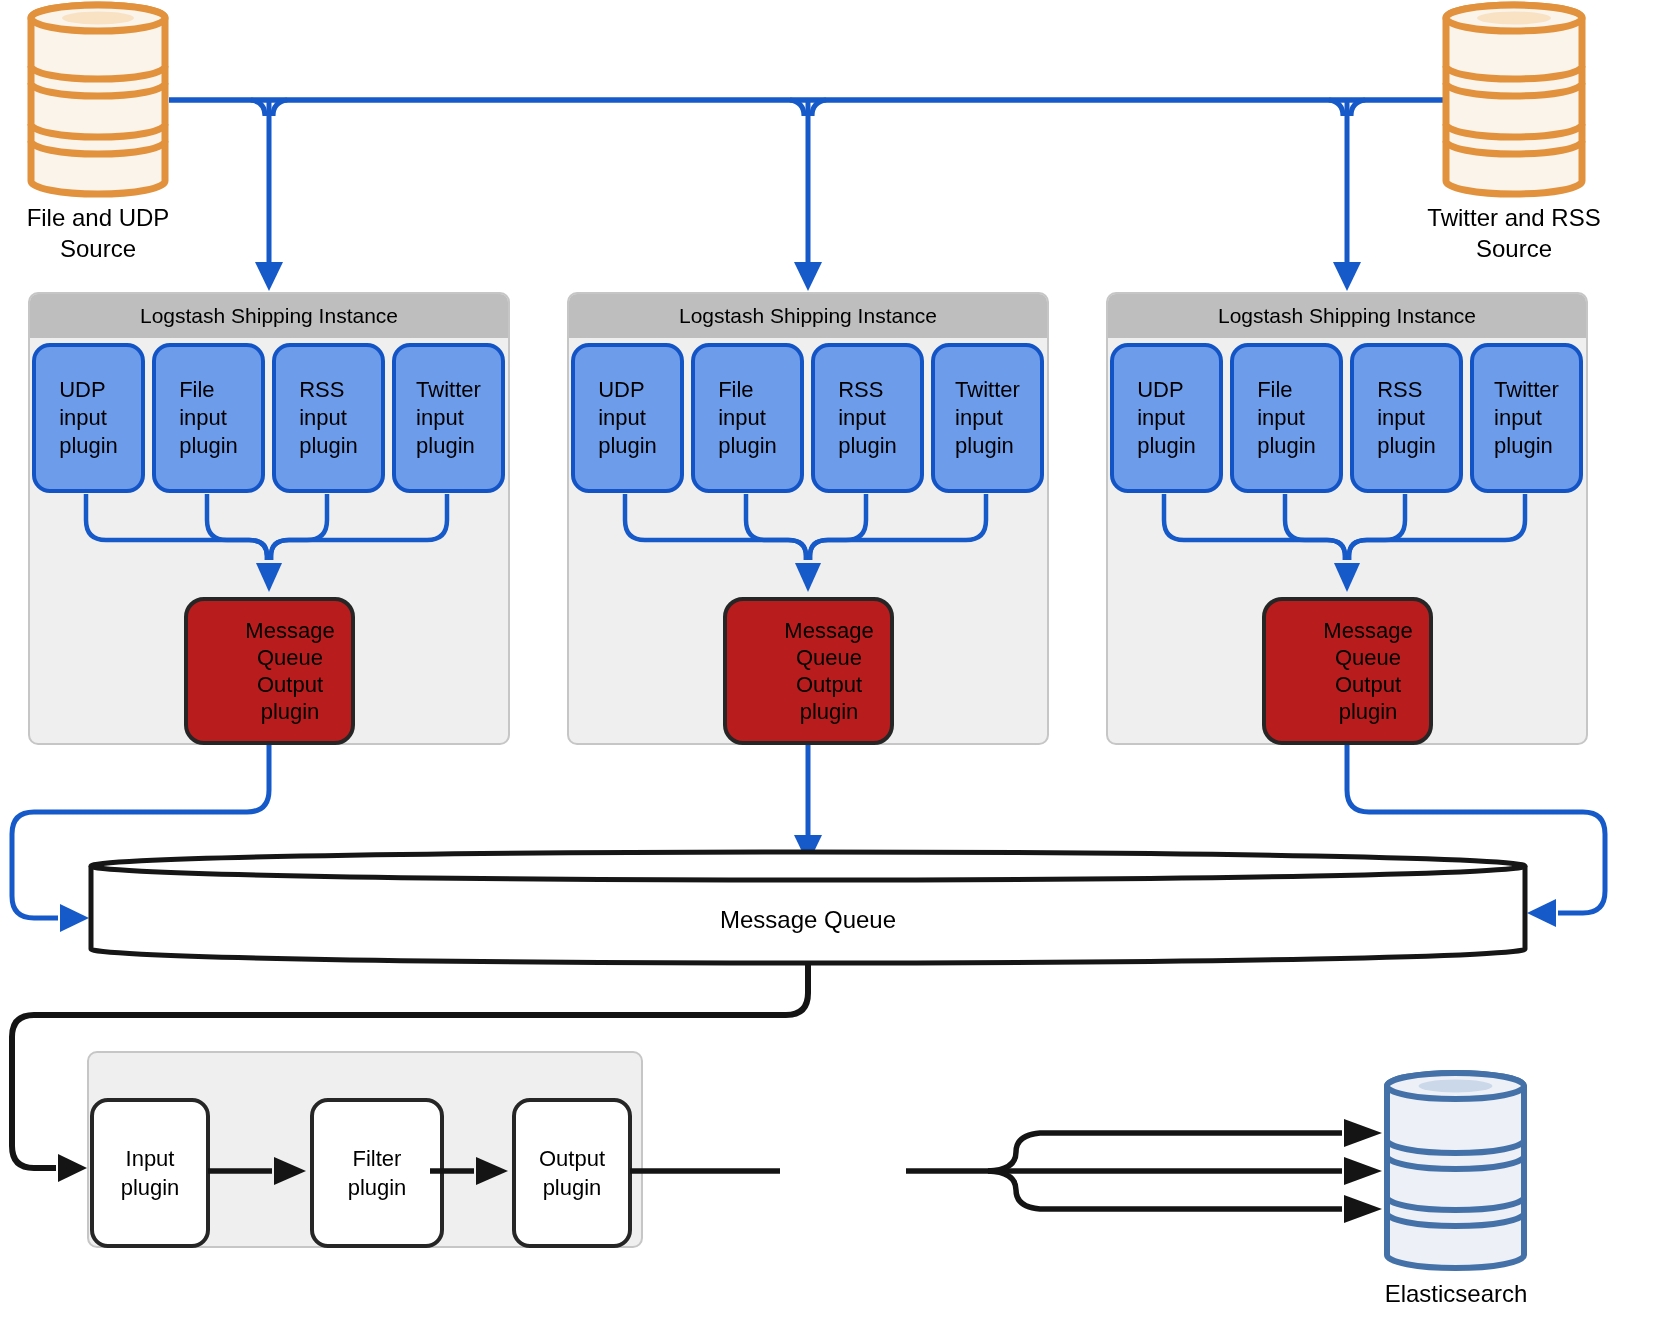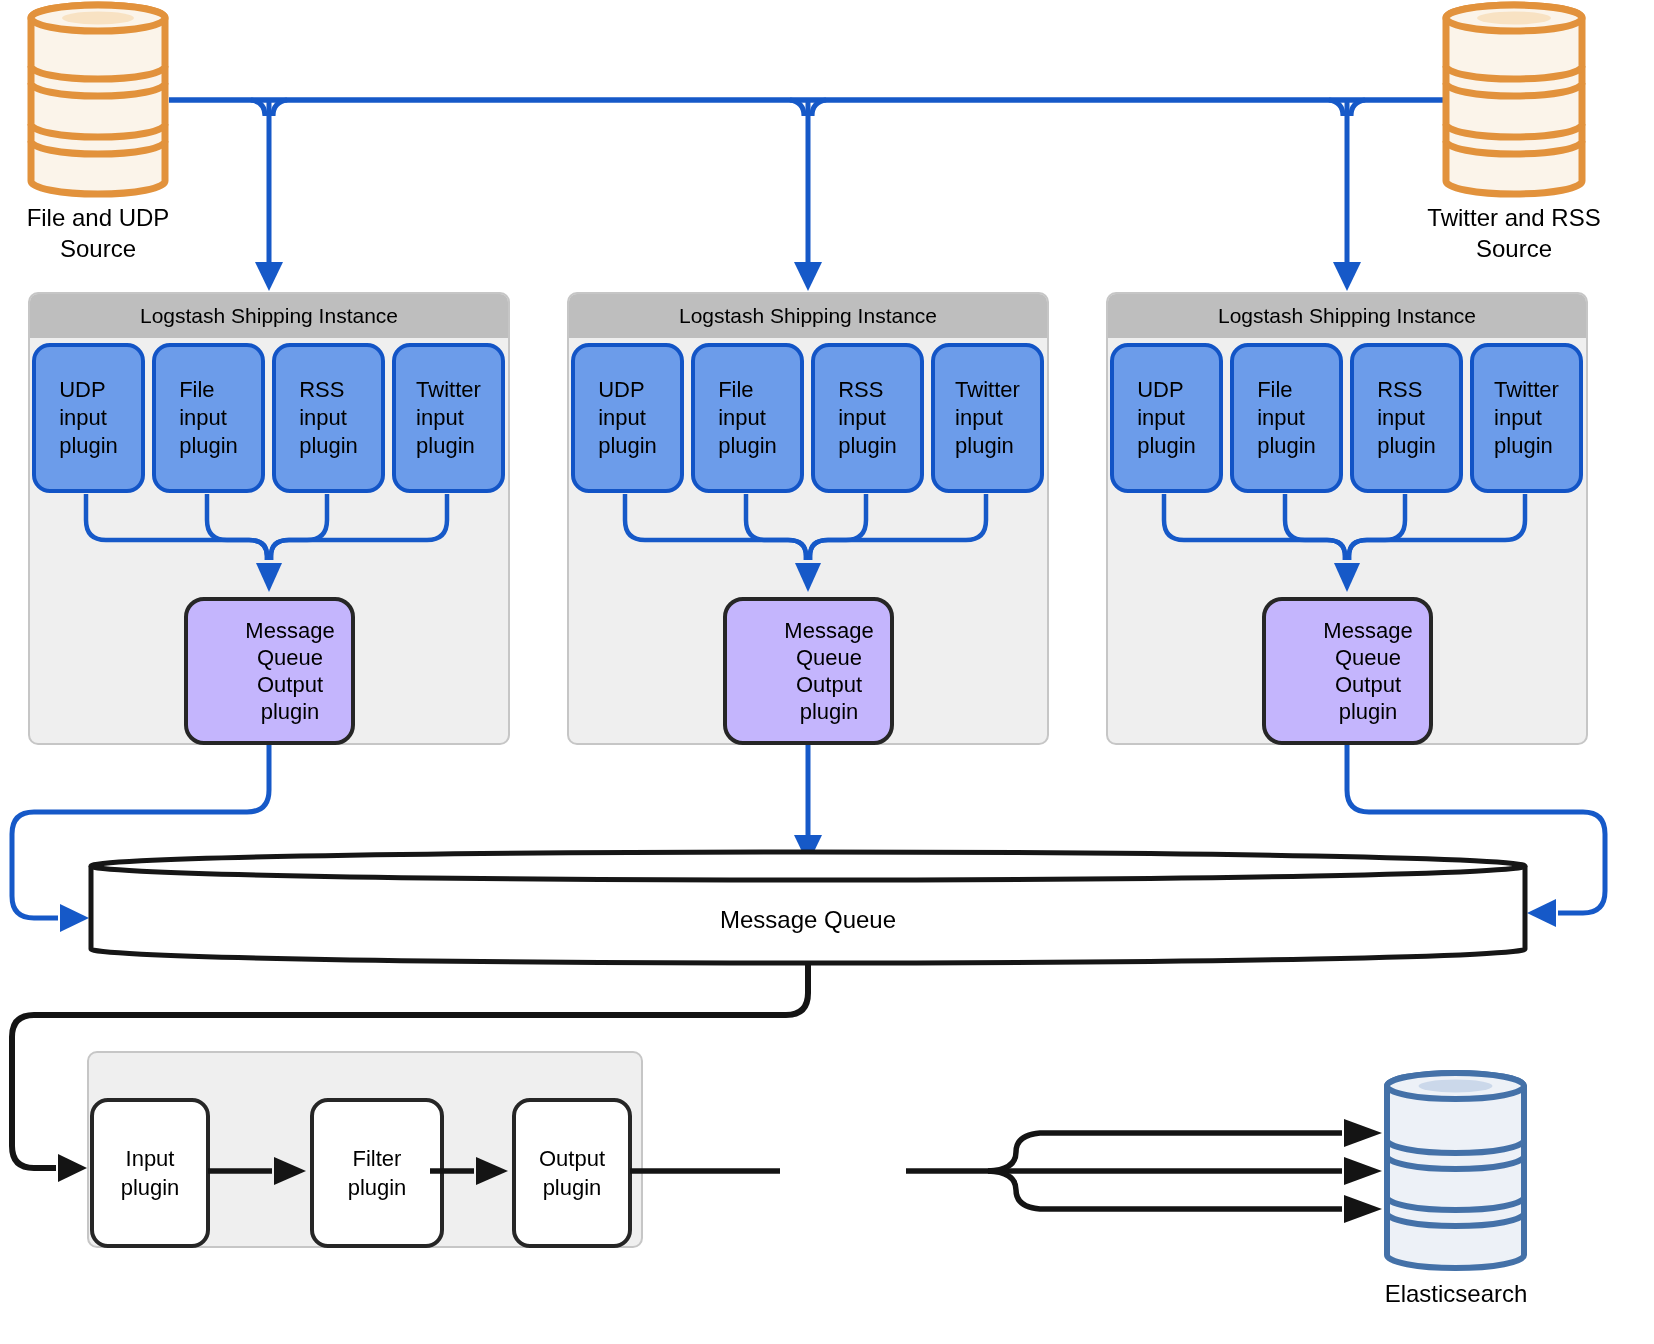--- a/index.html
+++ b/index.html
@@ -36,21 +36,21 @@
   .idx-header{height:53px;}
   .plugin{
     position:absolute;width:113px;height:150px;top:49px;box-sizing:border-box;
     background:var(--plugin_fill);border:4px solid var(--plugin_border);border-radius:18px;
     display:flex;align-items:center;justify-content:center;text-align:left;
     white-space:pre-line;font-size:22px;line-height:28px;
   }
   .p1{left:2px}.p2{left:122px}.p3{left:242px}.p4{left:362px}
   .mqout{
     position:absolute;left:154px;top:303px;width:171px;height:148px;box-sizing:border-box;
-    background:#c4b5fd;border:4px solid var(--box_border);border-radius:20px;
+    background:#b91c1c;border:4px solid var(--box_border);border-radius:20px;
     display:flex;align-items:center;justify-content:center;text-align:center;
     white-space:pre-line;font-size:22px;line-height:27px;padding-left:41px;
   }
   .idxbox{
     position:absolute;top:45px;width:120px;height:150px;box-sizing:border-box;
     background:#ffffff;border:4px solid var(--box_border);border-radius:18px;
     display:flex;align-items:center;justify-content:center;text-align:center;
     white-space:pre-line;font-size:22px;line-height:29px;
   }
   .i1{left:1px}.i2{left:221px;width:134px}.i3{left:423px}

